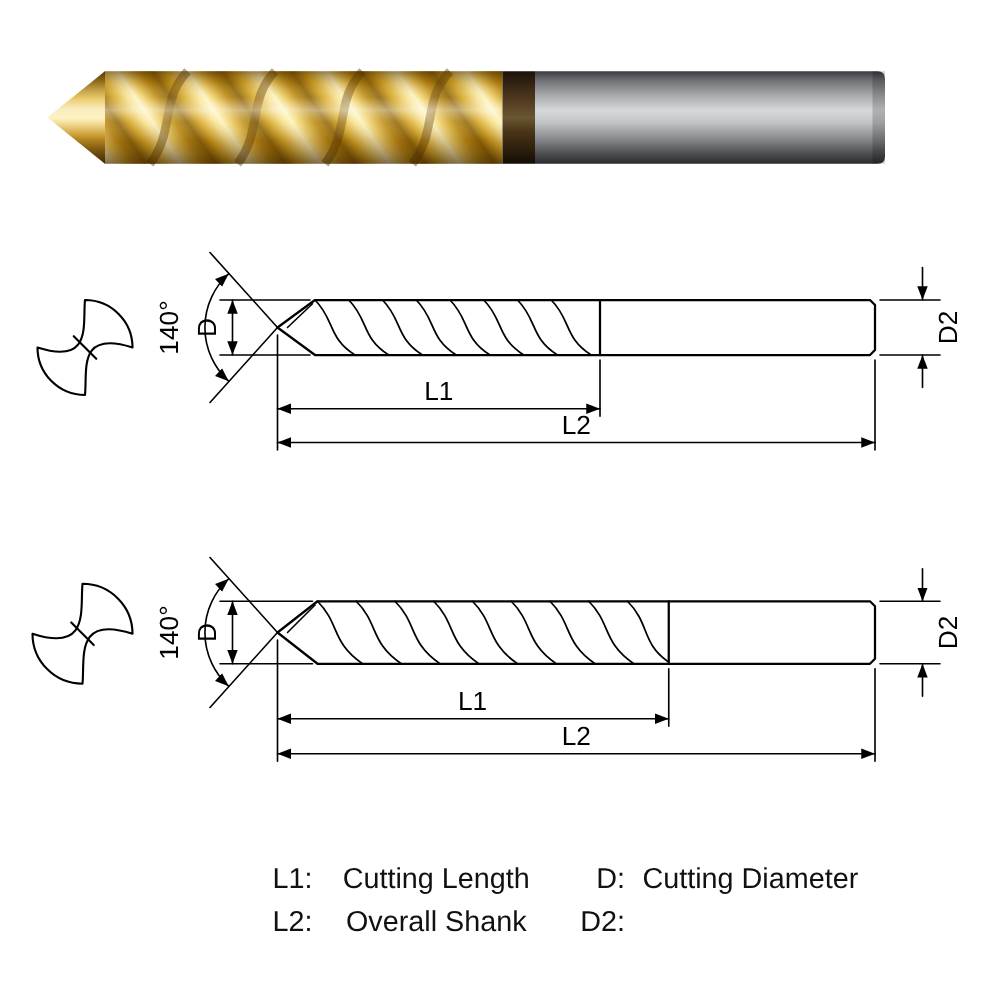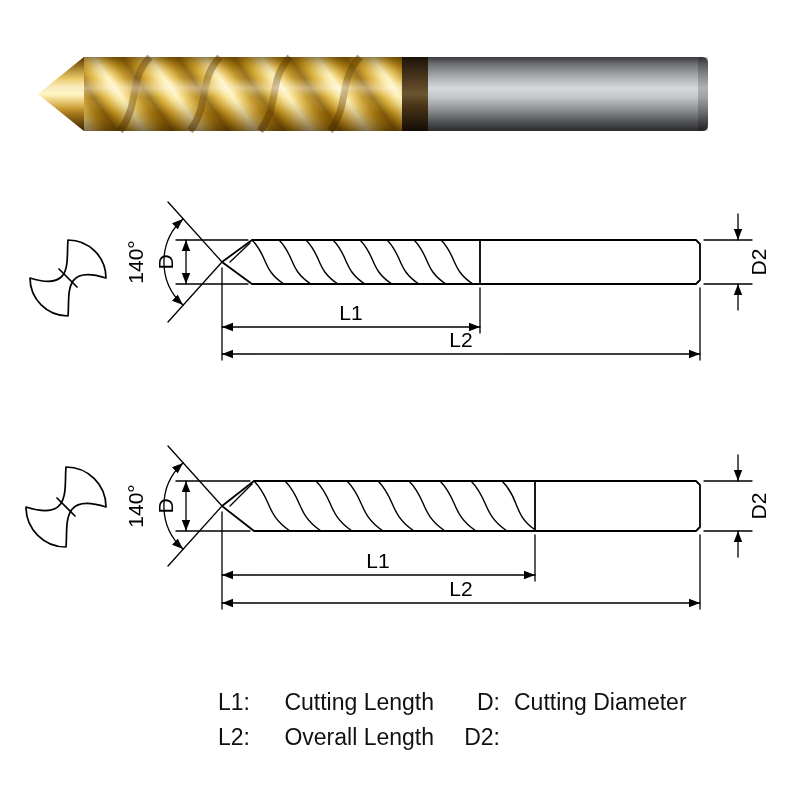--- a/index.html
+++ b/index.html
@@ -6,21 +6,21 @@
   body{width:800px;height:800px;position:relative;font-family:"Liberation Sans",sans-serif;}
   .page{position:absolute;inset:0;background:#fff;overflow:hidden;}
   svg{position:absolute;left:0;top:0;}
   svg text{font-family:"Liberation Sans",sans-serif;fill:#000;}
   .dim-label{font-size:21px;}
   .angle-label{font-size:21px;}
   .legend{position:absolute;left:204px;top:688px;display:grid;
           grid-template-columns:46px 170px 52px auto;column-gap:14px;row-gap:7px;
           font-size:23px;color:#111;line-height:28px;}
   .lk{text-align:right;white-space:nowrap;}
-  .lv{text-align:right;white-space:nowrap;}
+  .lv{text-align:center;white-space:nowrap;}
 </style>
 </head>
 <body>
 
 <div class="page">
 
 <svg width="800" height="672" viewBox="0 0 800 672">
   <defs>
     <marker id="arw" viewBox="0 0 10 10" refX="10" refY="5" markerWidth="11" markerHeight="11" markerUnits="userSpaceOnUse" orient="auto-start-reverse">
       <path d="M0 1.2 L10 5 L0 8.8 z" fill="#000"></path>
@@ -178,17 +178,17 @@
   </g>
 </svg>
 
 <div class="legend">
   <span class="lk">L1:</span>
   <span class="lv">Cutting Length</span>
   <span class="lk">D:</span>
   <span class="lv">Cutting Diameter</span>
 
   <span class="lk">L2:</span>
-  <span class="lv">Overall Length</span>
+  <span class="lv">Overall Shank</span>
   <span class="lk">D2:</span>
 </div>
 
 </div>
 
 </body></html>

